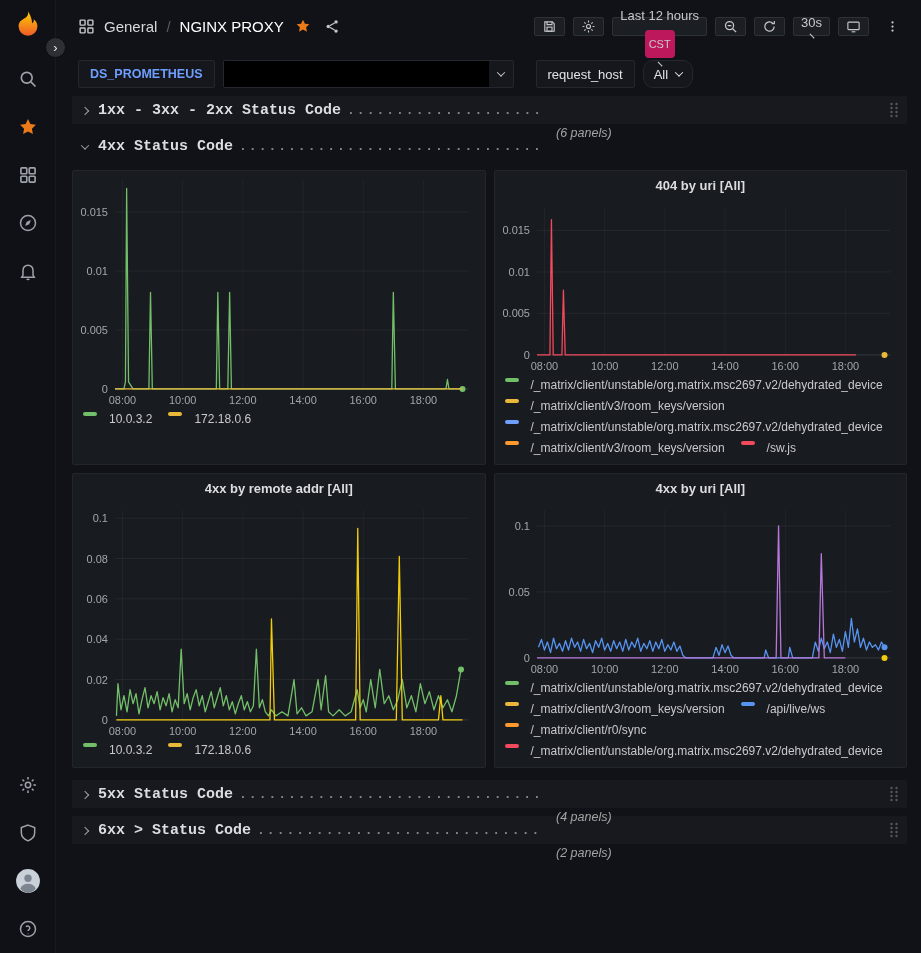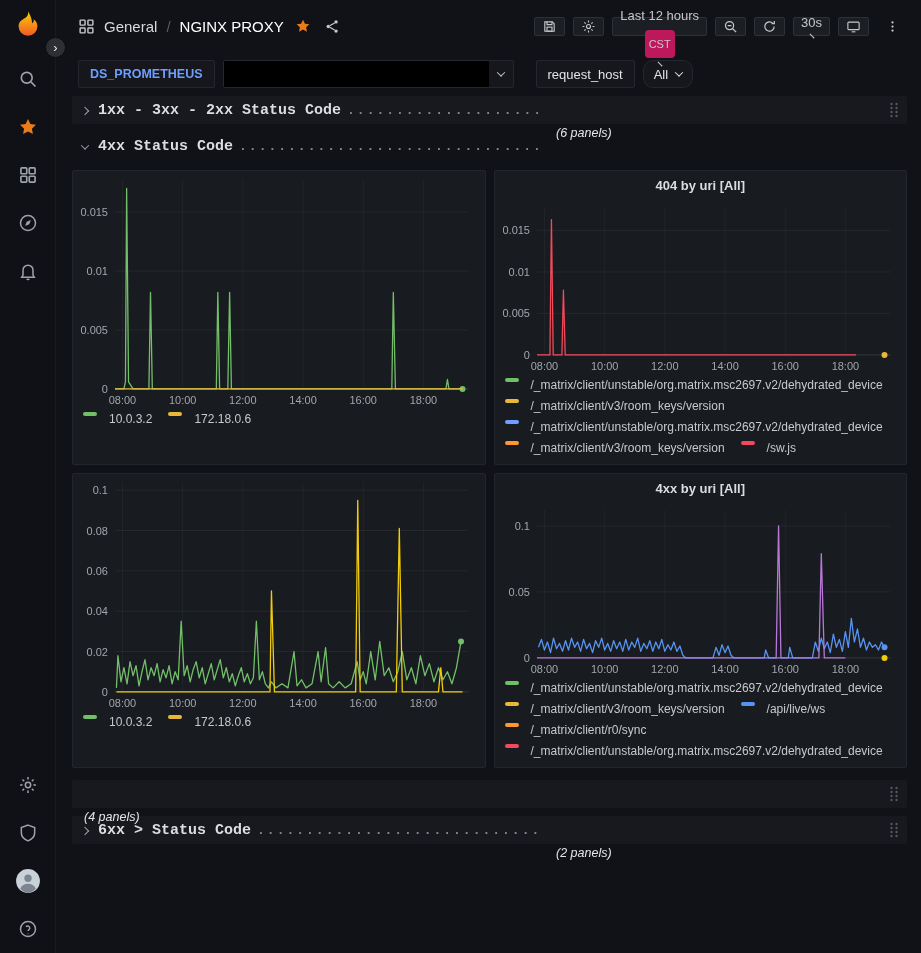--- a/index.html
+++ b/index.html
@@ -90,21 +90,21 @@
     height:28px; display:flex; align-items:center; padding:0 8px 0 6px;
     border-radius:2px; margin-bottom:8px; cursor:pointer;
   }
   .rowhdr.collapsed { background:#17191f; }
   .rowhdr.expanded { margin-bottom:10px; }
   .row-left { display:flex; align-items:center; width:472px; min-width:0;font-family:Liberation Mono, monospace; }
   .rowchev { color:#9da2ab; margin:0 10px 0 4px; flex:0 0 auto; }
   .rowtitle { font-size:15px; font-weight:700; color:#dcdde0; white-space:nowrap; }
   .dots { flex:1; overflow:hidden; white-space:nowrap; color:#84878d; letter-spacing:2px; font-weight:700; margin:0 6px; font-size:13px; }
   .dots::after { content:"........................................................................................................................................"; }
-  .rowcount { font-style:italic; color:#e5e5e5; font-size:12.5px; white-space:nowrap; margin-left:6px;margin-top:46px; }
+  .rowcount { font-style:italic; color:#a3a3a3; font-size:12.5px; white-space:nowrap; margin-left:6px;margin-top:46px; }
   .draghandle { margin-left:auto; display:flex; align-items:center; cursor:grab; }
 
   .grid { display:grid; grid-template-columns:1fr 1fr; gap:8px; margin-bottom:12px; }
   .panel {
     height:295px; background:#181b1f; border:1px solid #22252b; border-radius:2px;
     display:flex; flex-direction:column; overflow:hidden;
   }
   .ptitle {
     height:28px; flex:0 0 28px; display:flex; align-items:center; justify-content:center;
     font-size:13px; font-weight:700; color:#dcdde0; cursor:pointer;
@@ -416,20 +416,21 @@
                 <span class="swatch" style="background: rgb(255, 152, 48);"></span>
                 <span class="ltext">/_matrix/client/v3/room_keys/version</span>
               </div>
               <div class="legend-item">
                 <span class="swatch" style="background: rgb(242, 73, 92);"></span>
                 <span class="ltext">/sw.js</span>
               </div>
             </div>
         </div>
         <div class="panel panel-addr">
+          <div class="ptitle">4xx by remote addr [All]</div>
           <svg class="chart" viewBox="0 0 412 238">
               <line x1="42" x2="396" y1="218.0" y2="218.0" stroke="rgba(204,204,220,0.16)"></line>
               <text x="35" y="222.0" text-anchor="end" fill="#a2a6ad" font-size="11">0</text>
               <line x1="42" x2="396" y1="177.6" y2="177.6" stroke="rgba(204,204,220,0.08)"></line>
               <text x="35" y="181.6" text-anchor="end" fill="#a2a6ad" font-size="11">0.02</text>
               <line x1="42" x2="396" y1="137.2" y2="137.2" stroke="rgba(204,204,220,0.08)"></line>
               <text x="35" y="141.2" text-anchor="end" fill="#a2a6ad" font-size="11">0.04</text>
               <line x1="42" x2="396" y1="96.8" y2="96.8" stroke="rgba(204,204,220,0.08)"></line>
               <text x="35" y="100.8" text-anchor="end" fill="#a2a6ad" font-size="11">0.06</text>
               <line x1="42" x2="396" y1="56.5" y2="56.5" stroke="rgba(204,204,220,0.08)"></line>
@@ -509,20 +510,25 @@
               </div>
               <div class="legend-item">
                 <span class="swatch" style="background: rgb(242, 73, 92);"></span>
                 <span class="ltext">/_matrix/client/unstable/org.matrix.msc2697.v2/dehydrated_device</span>
               </div>
             </div>
         </div>
       </div>
 
       <div class="rowhdr collapsed">
+        <div class="row-left">
+          <span class="rowchev"><span class="cv cv-r"></span></span>
+          <span class="rowtitle">5xx Status Code</span>
+          <span class="dots"></span>
+        </div>
         <span class="rowcount">(4 panels)</span>
         <span class="draghandle">
           <svg width="10" height="16" viewBox="0 0 10 16" fill="#54575d">
               <circle cx="2.5" cy="2" r="1.2"></circle>
               <circle cx="7.5" cy="2" r="1.2"></circle>
               <circle cx="2.5" cy="6" r="1.2"></circle>
               <circle cx="7.5" cy="6" r="1.2"></circle>
               <circle cx="2.5" cy="10" r="1.2"></circle>
               <circle cx="7.5" cy="10" r="1.2"></circle>
               <circle cx="2.5" cy="14" r="1.2"></circle>

